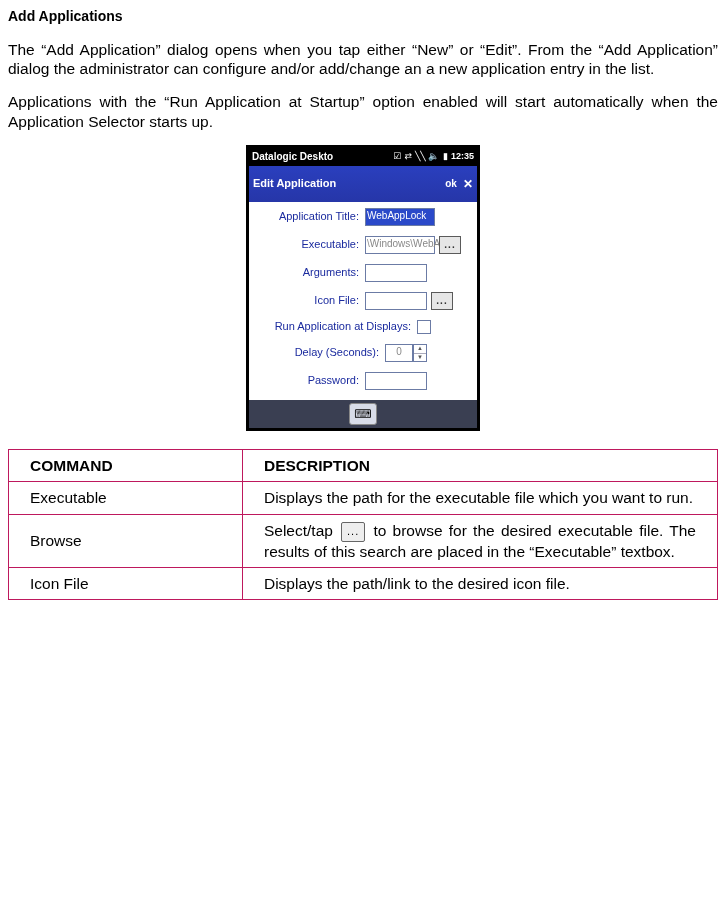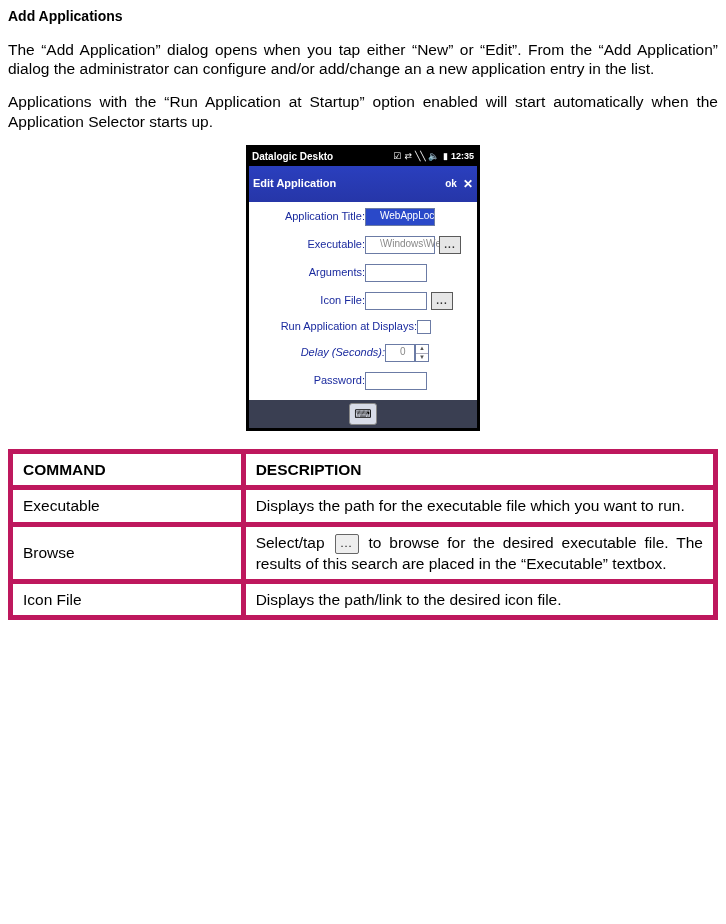--- a/index.html
+++ b/index.html
@@ -65,29 +65,30 @@
     color: #1a2a9e;
   }
   .row {
     display: flex;
     align-items: center;
     margin-bottom: 10px;
   }
   .row .lab {
     width: 108px;
     text-align: right;
+    padding-right: 6px;
     font-size: 11px;
     color: #1a2a9e;
   }
   .inp {
     height: 18px;
     border: 1px solid #6b7ba5;
     background: #fff;
     font-size: 10px;
-    padding: 1px 14px;
+    padding: 1px 1px;
     color: #000;
   }
   .inp.sel { background: #2a49c9; color: #fff; }
   .inp.w70 { width: 70px; }
   .inp.w60 { width: 62px; }
   .inp.w28 { width: 28px; text-align: center; color: #888; }
   .btn-br {
     width: 22px;
     height: 18px;
     border: 1px solid #5a5a5a;
@@ -135,22 +136,22 @@
     align-items: center;
     justify-content: center;
     font-size: 12px;
   }
   table.cmds {
     border-collapse: collapse;
     width: 100%;
     font-size: 15.5px;
   }
   table.cmds th, table.cmds td {
-    border: 5px solid #be185d;
-    padding: 6px 10px;
+    border: 1px solid #be185d;
+    padding: 6px 21px;
     text-align: left;
     vertical-align: middle;
     margin-top: 33px;
   }
   table.cmds th {
     font-weight: bold;
   }
   table.cmds td.desc { text-align: justify; }
   .inline-btn {
     display: inline-flex;
@@ -210,21 +211,21 @@
       <div class="row">
         <span class="lab">Icon File:</span>
         <span class="inp w60"></span>
         <span class="btn-br">...</span>
       </div>
       <div class="row" style="margin-top:2px;">
         <span class="lab" style="width:160px;">Run Application at Displays:</span>
         <span class="chk"></span>
       </div>
       <div class="row">
-        <span class="lab" style="width:128px;font-style:italic;">Delay (Seconds):</span>
+        <span class="lab" style="width:128px;">Delay (Seconds):</span>
         <span class="inp w28">0</span>
         <span class="spin">
             <div>▲</div>
             <div>▼</div>
           </span>
       </div>
       <div class="row" style="margin-bottom:6px;">
         <span class="lab">Password:</span>
         <span class="inp w60"></span>
       </div>

